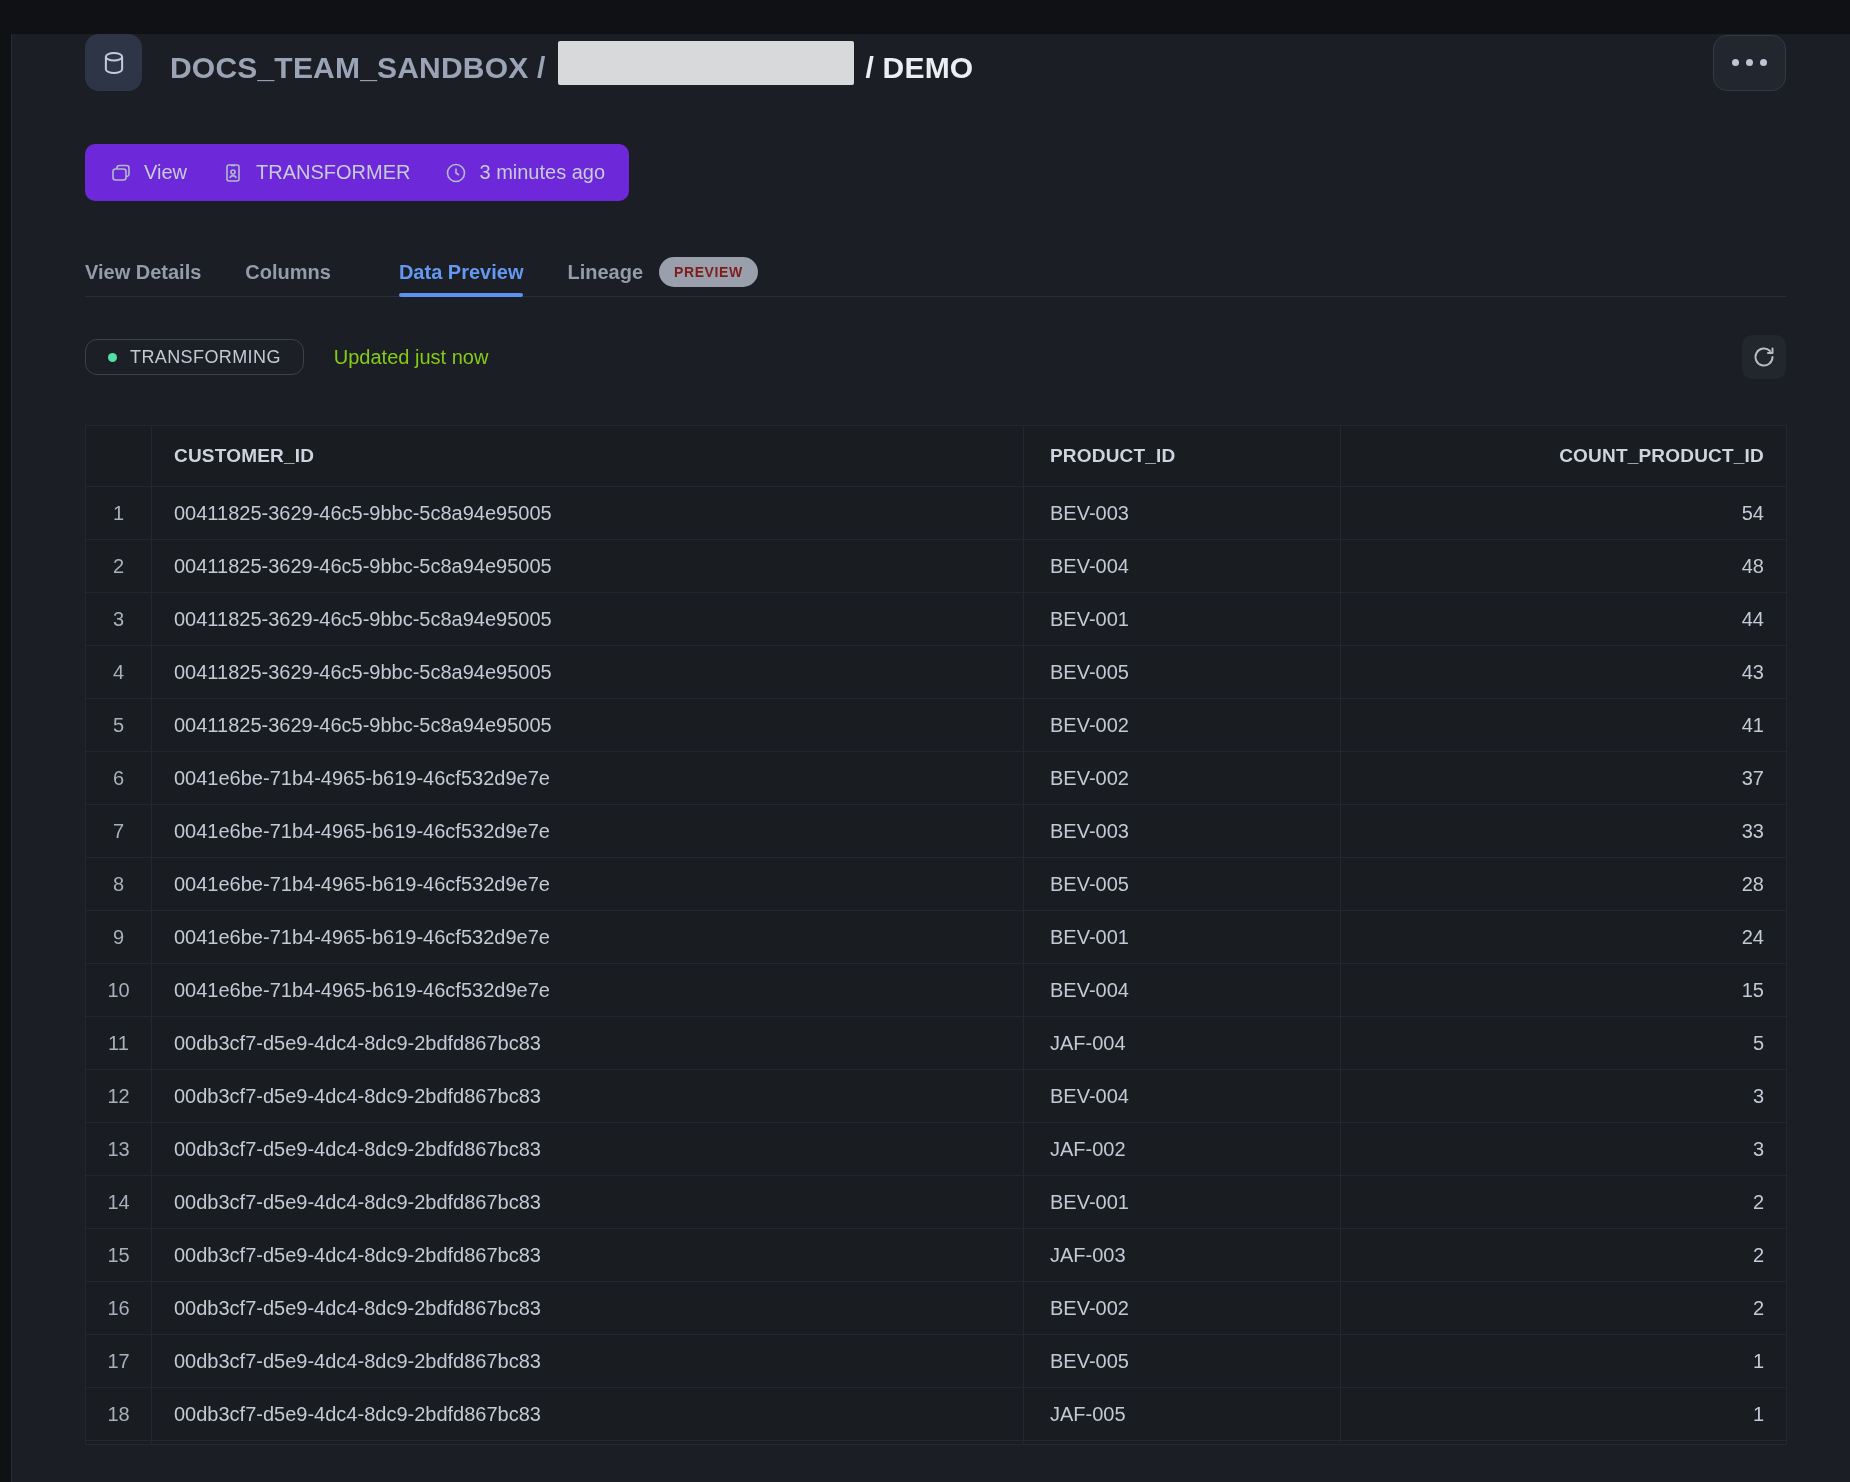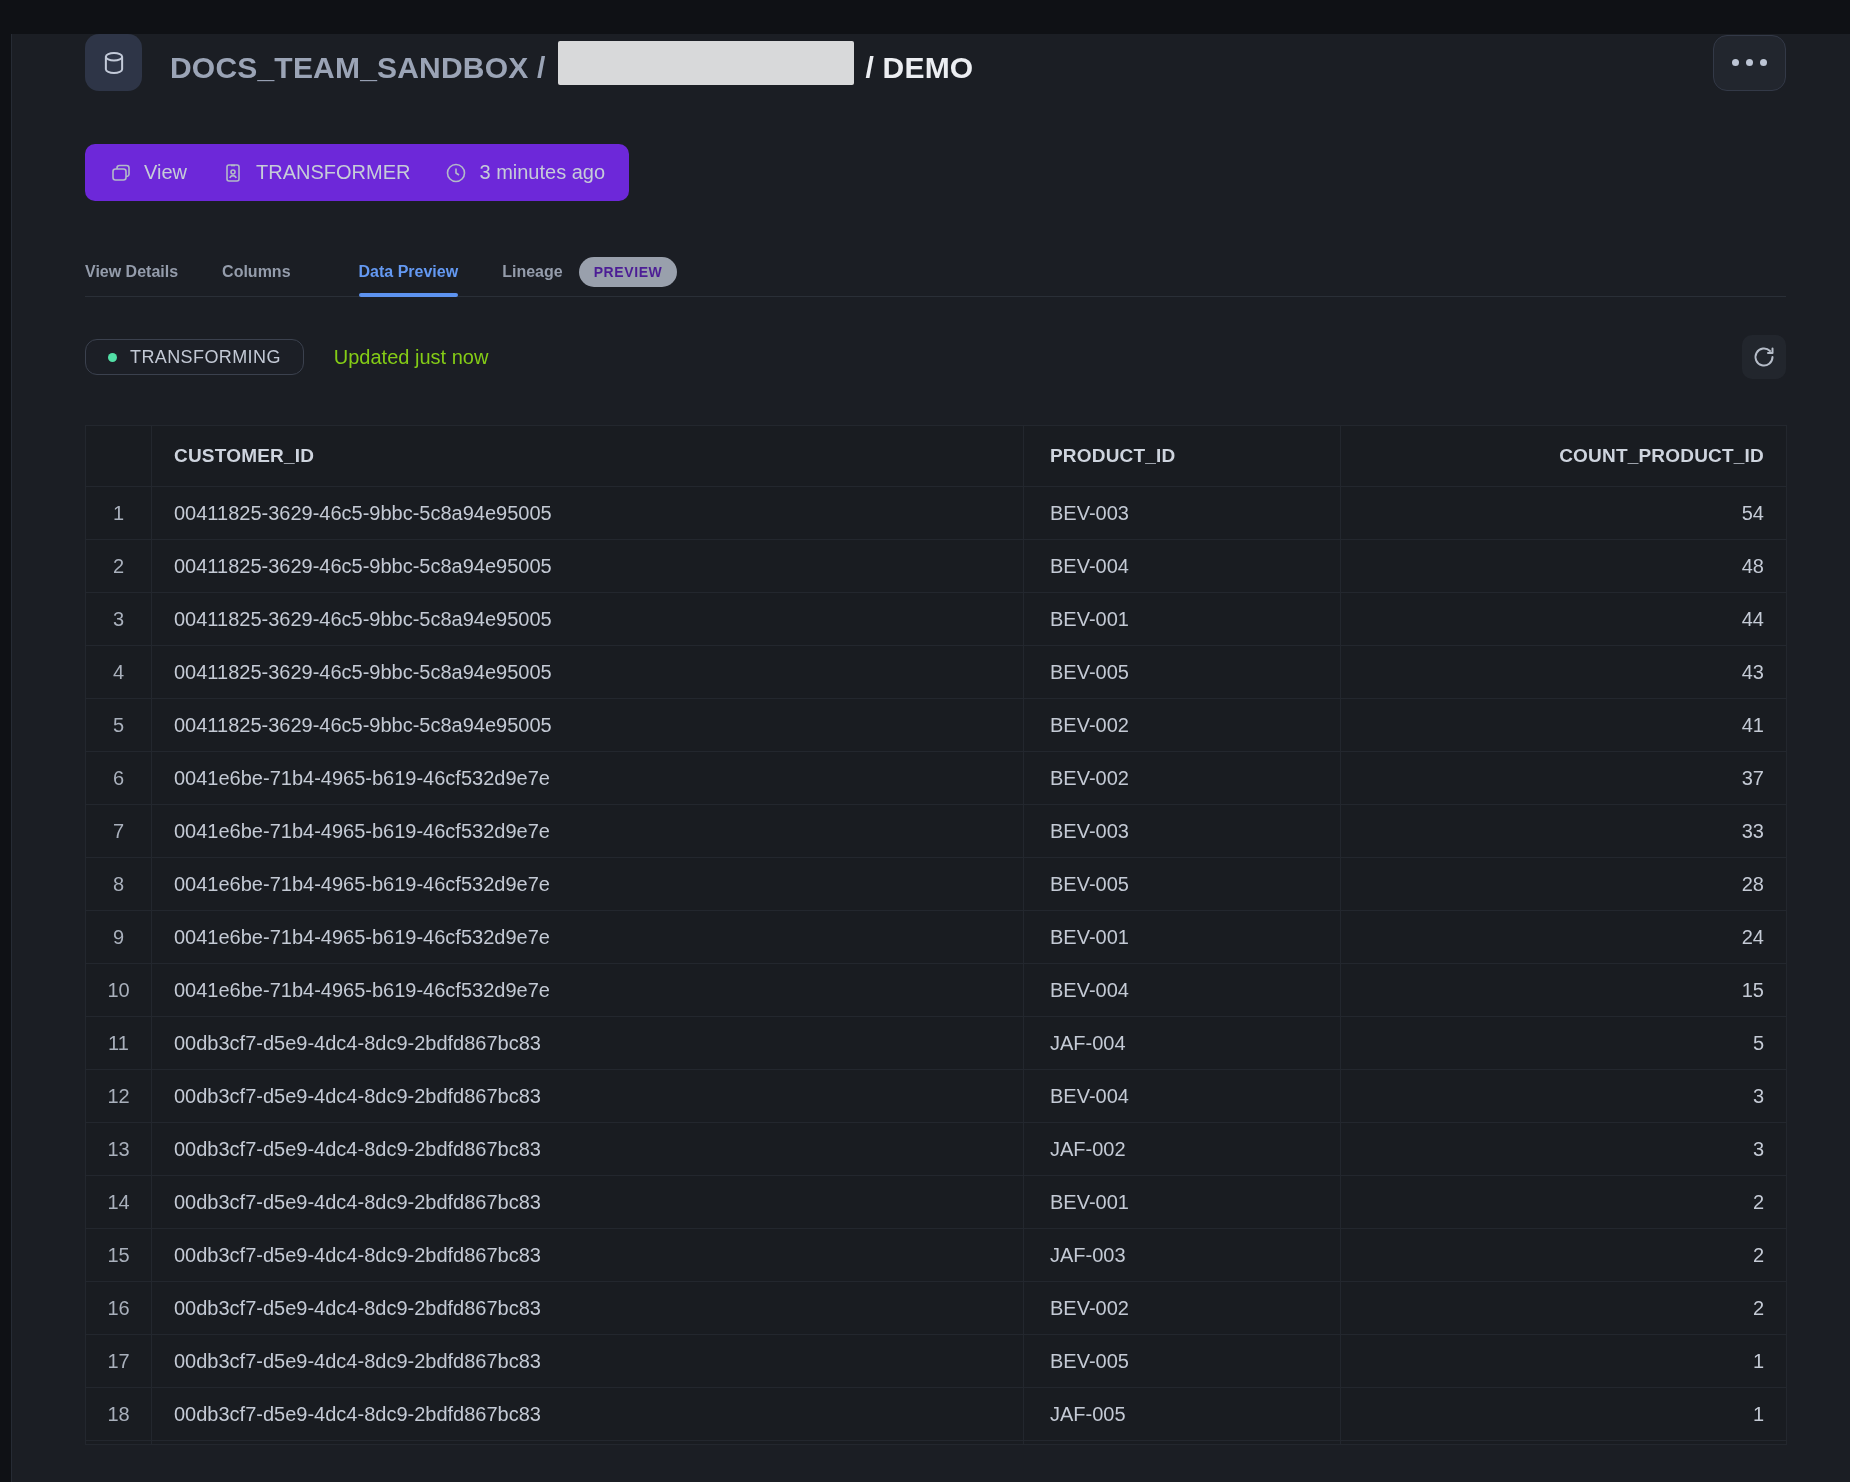--- a/index.html
+++ b/index.html
@@ -39,25 +39,25 @@
   .meta-row{margin-top:53px;height:57px;display:flex;}
   .meta-bar{
     display:inline-flex;align-items:center;gap:34px;
     background:#6d28d9;border-radius:10px;padding:0 24px;height:57px;
     color:#c6ccd8;font-size:20px;justify-content:center;
   }
   .meta-item{display:flex;align-items:center;gap:11px;white-space:nowrap;}
   .meta-item svg{display:block;}
   
   .tab-row{margin-top:47px;height:48px;display:flex;align-items:center;gap:44px;border-bottom:1px solid #2a2f37;position:relative;}
-  .tab{font-size:16px;font-weight:600;color:#949cab;cursor:pointer;height:100%;display:flex;align-items:center;position:relative;white-space:nowrap;}
+  .tab{font-size:20px;font-weight:600;color:#949cab;cursor:pointer;height:100%;display:flex;align-items:center;position:relative;white-space:nowrap;}
   .tab.active{color:#6499f2;margin-left:24px;}
   .tab.active::after{content:"";position:absolute;left:0;right:0;bottom:-1px;height:4px;border-radius:2px;background:#5d93f0;}
   .preview-pill{
-    margin-left:-28px;background:#99a0ac;color:#4c1d95;border-radius:999px;
+    margin-left:-28px;background:#99a0ac;color:#7f1d1d;border-radius:999px;
     font-size:14px;font-weight:700;letter-spacing:.6px;padding:7px 15px;white-space:nowrap;
   }
   
   .status-row{margin-top:37px;height:46px;display:flex;align-items:center;justify-content:space-between;}
   .status-left{display:flex;align-items:center;}
   .status-pill{
     display:inline-flex;align-items:center;gap:13px;height:36px;padding:0 22px;box-sizing:border-box;
     border:1.5px solid #3b414e;border-radius:12px;background:#1c1f26;
     color:#c3c9d5;font-size:18px;letter-spacing:.4px;
   }

